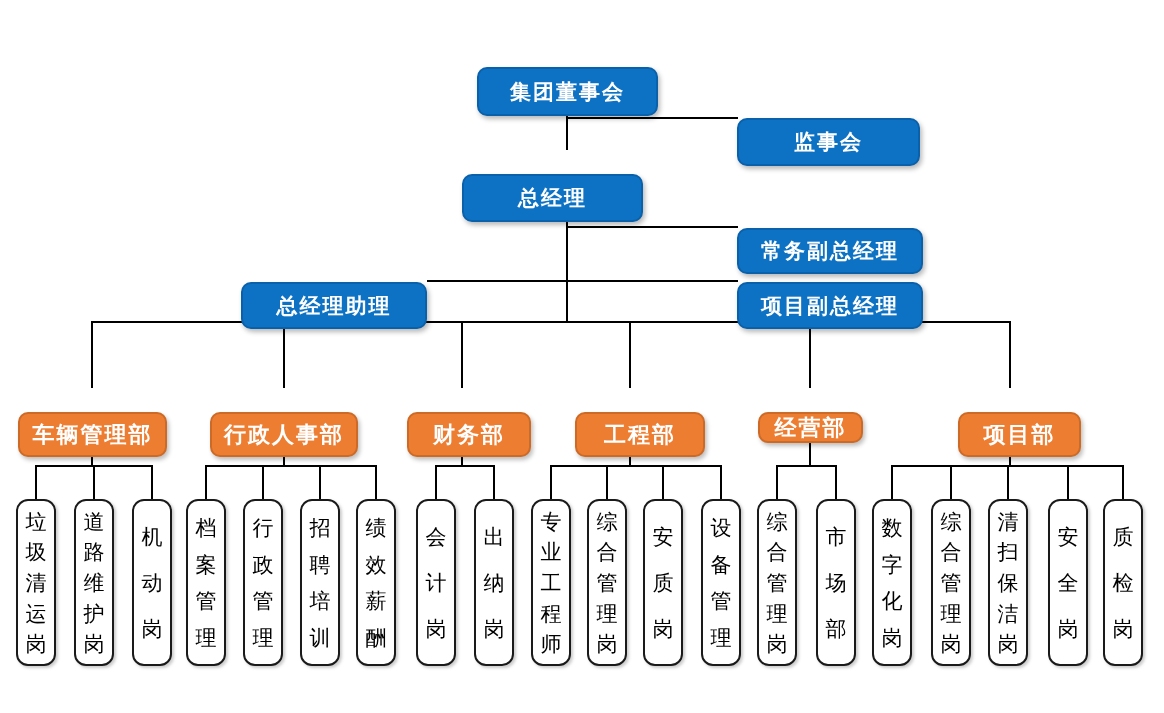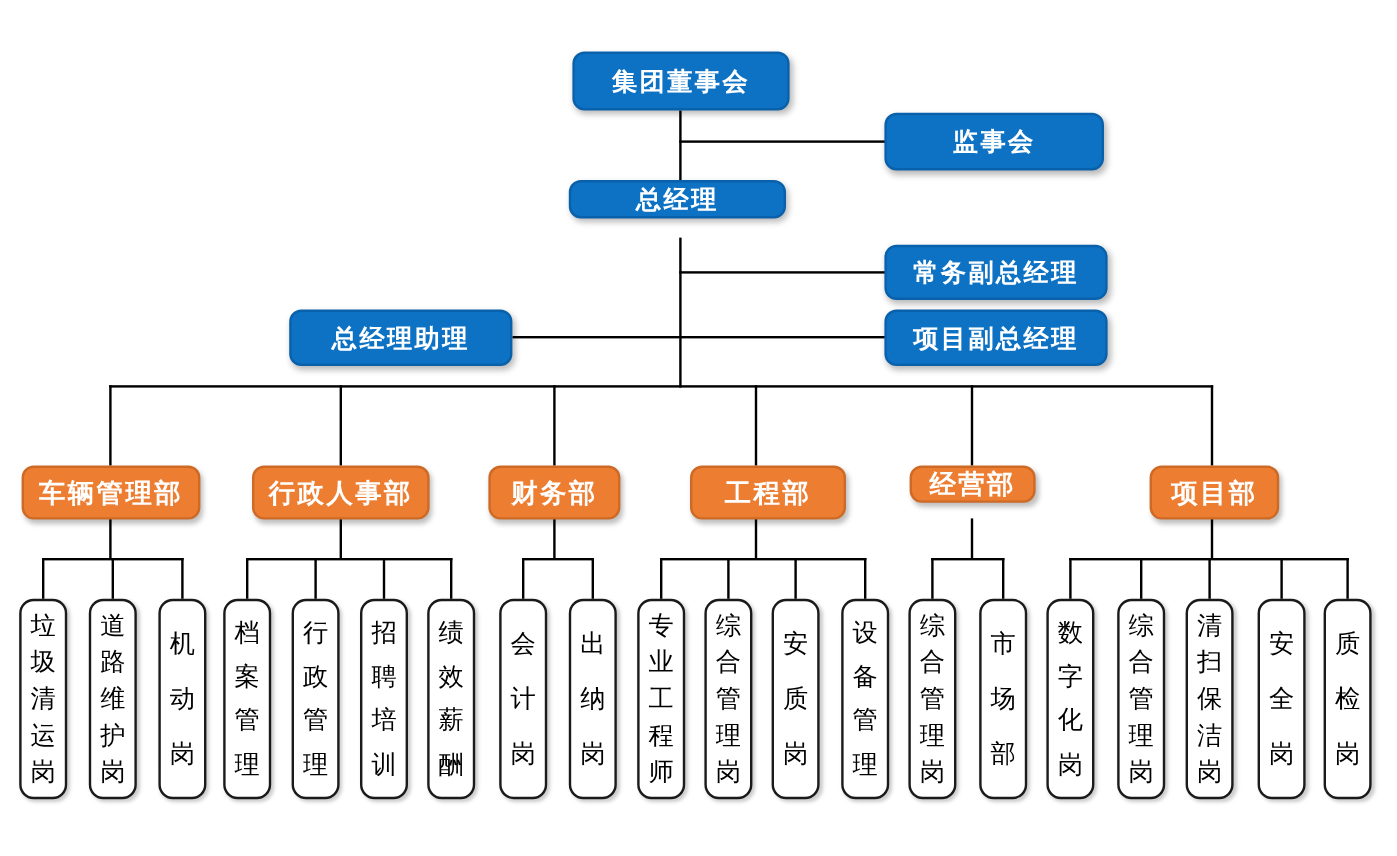--- a/index.html
+++ b/index.html
@@ -20,20 +20,21 @@
   .node{
     position:absolute;
     display:flex;align-items:center;justify-content:center;
     box-sizing:border-box;
     border-radius:10px;
     color:var(--text-on-color,#fff);
     font-weight:bold;
     letter-spacing:2px;
     text-align:center;
     white-space:nowrap;
+    margin-top:24px;
   }
   .blue{
     background:var(--blue-fill,#0e72c4);
     border:2px solid var(--blue-border,#0a61ab);
     font-size:21px;
     box-shadow:2px 3px 5px rgba(0,0,0,0.28);
   }
   .orange{
     background:var(--orange-fill,#ed7d31);
     border:2px solid var(--orange-border,#cd6a26);
@@ -113,31 +114,31 @@
   <div class="ln v2" style="left:776px;top:465px;height:34px;"></div>
   <div class="ln v2" style="left:835px;top:465px;height:34px;"></div>
   <div class="ln v2" style="left:891px;top:465px;height:34px;"></div>
   <div class="ln v2" style="left:950px;top:465px;height:34px;"></div>
   <div class="ln v2" style="left:1007px;top:465px;height:34px;"></div>
   <div class="ln v2" style="left:1067px;top:465px;height:34px;"></div>
   <div class="ln v2" style="left:1122px;top:465px;height:34px;"></div>
 
   <div class="node blue" style="left:477px;top:43px;width:181px;height:49px;">集团董事会</div>
   <div class="node blue" style="left:737px;top:94px;width:183px;height:48px;">监事会</div>
-  <div class="node blue" style="left:474px;top:150px;width:181px;height:32px;">总经理</div>
+  <div class="node blue" style="left:462px;top:150px;width:181px;height:48px;">总经理</div>
   <div class="node blue" style="left:737px;top:204px;width:186px;height:46px;">常务副总经理</div>
   <div class="node blue" style="left:737px;top:258px;width:186px;height:47px;">项目副总经理</div>
   <div class="node blue" style="left:241px;top:258px;width:186px;height:47px;">总经理助理</div>
 
   <div class="node orange" style="left:18px;top:388px;width:149px;height:45px;">车辆管理部</div>
   <div class="node orange" style="left:210px;top:388px;width:148px;height:45px;">行政人事部</div>
-  <div class="node orange" style="left:407px;top:388px;width:110px;height:45px;">财务部</div>
+  <div class="node orange" style="left:407px;top:388px;width:124px;height:45px;">财务部</div>
   <div class="node orange" style="left:575px;top:388px;width:130px;height:45px;">工程部</div>
   <div class="node orange" style="left:758px;top:388px;width:105px;height:31px;">经营部</div>
-  <div class="node orange" style="left:958px;top:388px;width:108px;height:45px;">项目部</div>
+  <div class="node orange" style="left:958px;top:388px;width:123px;height:45px;">项目部</div>
 
   <div class="post" style="left:16px;top:499px;">
       <div class="vtext">
         <span>垃</span>
         <span>圾</span>
         <span>清</span>
         <span>运</span>
         <span>岗</span>
       </div>
     </div>

